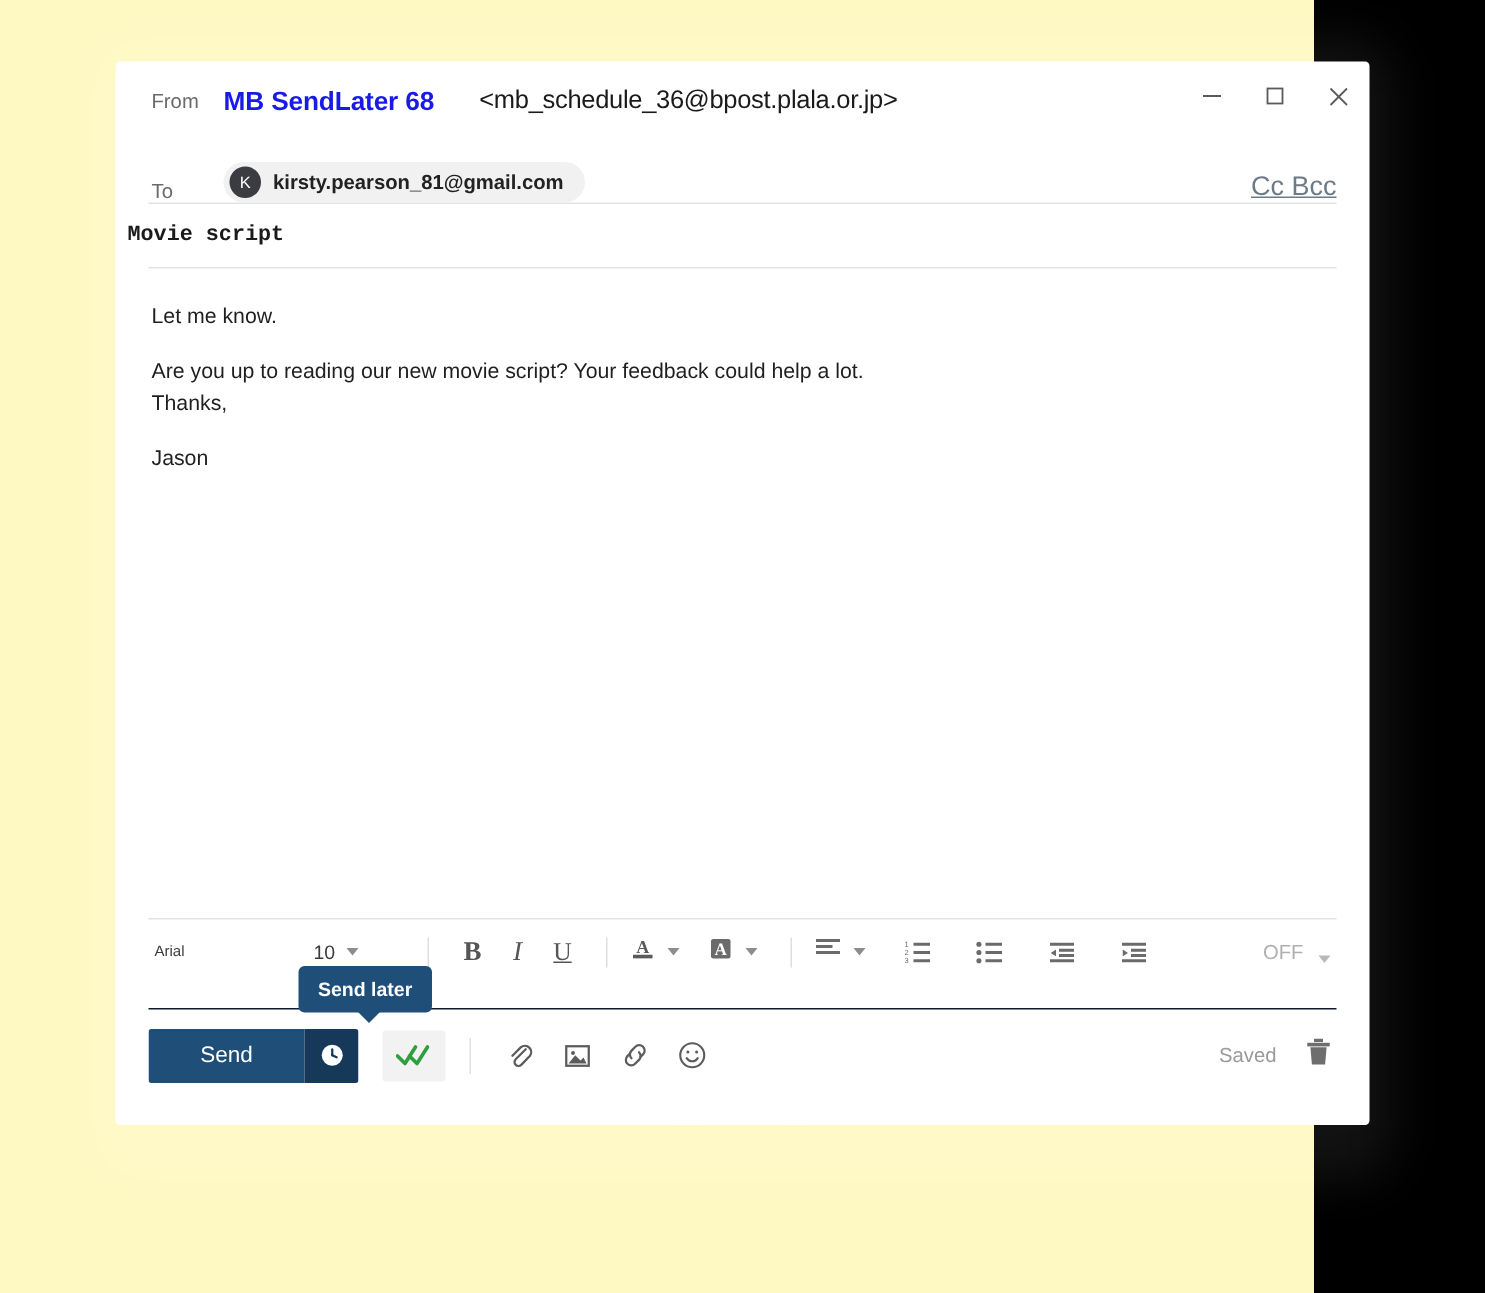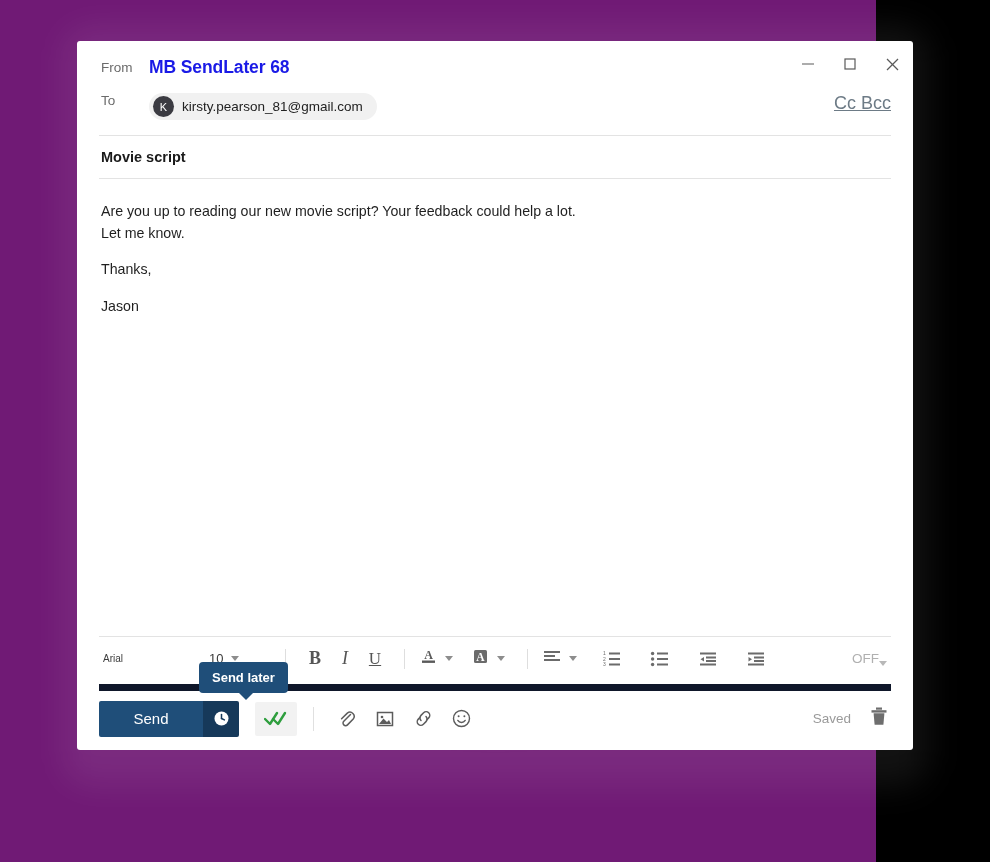--- a/index.html
+++ b/index.html
@@ -6,21 +6,21 @@
   html, body {
     margin: 0; padding: 0;
     width: 990px; height: 862px;
     background: #000000;
     font-family: "Liberation Sans", sans-serif;
     overflow: hidden;
   }
   #stage {
     position: relative;
     width: 876px; height: 862px;
-    background: #701a75;
+    background: #fef9c3;
   }
 
   
   .halo {
     position: absolute;
     left: 40px; top: 8px;
     width: 910px; height: 800px;
     border-radius: 34px;
     background: radial-gradient(closest-side, rgba(255,255,255,0.16), rgba(255,255,255,0.055) 62%, rgba(255,255,255,0.0) 86%);
     filter: blur(10px);
@@ -86,21 +86,21 @@
     width: 42px; height: 46px;
     display: flex; align-items: center; justify-content: center;
     cursor: default;
   }
   .winbtn svg { display: block; }
 
   
   .to-row {
     height: 42px;
     display: flex;
-    align-items: flex-start;
+    align-items: flex-end;
     padding-left: 24px;
     padding-right: 22px;
     flex: 0 0 auto;
     position: relative;
   }
   .to-row .field-label { width: 44px; flex: 0 0 44px; }
   .chip {
     display: flex; align-items: center;
     background: #f1f1f1;
     border-radius: 14px;
@@ -111,42 +111,43 @@
   .avatar {
     width: 21px; height: 21px;
     border-radius: 50%;
     background: #3b3b42;
     color: #fff;
     font-size: 11px;
     display: flex; align-items: center; justify-content: center;
     margin-right: 8px;
     flex: 0 0 21px;
   }
-  .chip-text { font-size: 13.5px; color: #222; }
+  .chip-text { font-size: 13.5px; color: #222; font-weight: bold; }
   .ccbcc {
     margin-left: auto;
     color: #6d7b86;
     font-size: 18px;
     text-decoration: underline;
   }
 
   
   .divider {
     height: 1px;
     background: #e3e3e3;
     margin: 0 22px;
   }
   .subject {
     height: 42px;
     display: flex; align-items: center;
-    padding-left: 24px;
+    padding-left: 8px;
     font-size: 14.5px;
     font-weight: bold;
     color: #1a1a1a;
     flex: 0 0 auto;
+    font-family: Liberation Mono, monospace;
   }
 
   
   .body-area {
     flex: 1 1 auto;
     padding: 22px 24px 0 24px;
     font-size: 14.2px;
     color: #1f1f1f;
     line-height: 1.52;
     overflow: hidden;
@@ -193,33 +194,33 @@
     color: #555;
     font-size: 16px;
   }
   .fmt-btn.b { font-weight: bold; font-family: "Liberation Serif", serif; font-size: 18px; }
   .fmt-btn.i { font-style: italic; font-family: "Liberation Serif", serif; font-size: 18px; }
   .fmt-btn.u { text-decoration: underline; font-family: "Liberation Serif", serif; font-size: 17px; }
   .grp { display: flex; align-items: center; }
   .with-caret { display: flex; align-items: center; gap: 7px; }
   .off-box {
     margin-left: auto;
-    display: flex; align-items: flex-end; 
+    display: flex; align-items: flex-end; gap: 10px;
     color: #b0b0b0;
     font-size: 13.5px;
     padding-right: 4px;
   }
   .off-box .caret { border-top-color: #b8b8b8; }
 
   
   .action-bar {
     position: relative;
     height: 62px;
-    margin: 4px 22px;
-    border-top: 7px solid #0f172a;
+    margin: 16px 22px;
+    border-top: 1px solid #0f172a;
     display: flex;
     align-items: center;
     flex: 0 0 auto;
   }
   .send-group {
     display: flex;
     height: 36px;
     border-radius: 2px;
     overflow: hidden;
     margin-left: 0px;
@@ -296,20 +297,21 @@
 
 <div id="stage">
   <div class="halo"></div>
   <div class="halo2"></div>
 
   <div class="window">
 
     <div class="from-row">
       <span class="field-label">From</span>
       <span class="from-name">MB SendLater 68</span>
+      <span class="from-addr">&lt;mb_schedule_36@bpost.plala.or.jp&gt;</span>
 
       <div class="winbtns">
         <div class="winbtn">
           <svg width="14" height="14" viewBox="0 0 14 14">
               <line x1="1" y1="7" x2="13" y2="7" stroke="#5a5a5a" stroke-width="1.2"></line>
             </svg>
         </div>
         <div class="winbtn">
           <svg width="14" height="14" viewBox="0 0 14 14">
               <rect x="2" y="2" width="10" height="10" fill="none" stroke="#5a5a5a" stroke-width="1.2"></rect>
@@ -333,22 +335,22 @@
       <span class="ccbcc">Cc Bcc</span>
     </div>
 
     <div class="divider"></div>
 
     <div class="subject">Movie script</div>
 
     <div class="divider"></div>
 
     <div class="body-area">
+      <p>Let me know.</p>
       <p style="margin-bottom:0">Are you up to reading our new movie script? Your feedback could help a lot.</p>
-      <p>Let me know.</p>
       <p>Thanks,</p>
       <p>Jason</p>
     </div>
 
     <div class="fmt-bar">
       <div class="fmt-font">Arial</div>
       <div class="fmt-size">
         <span>10</span>
         <span class="caret"></span>
       </div>

